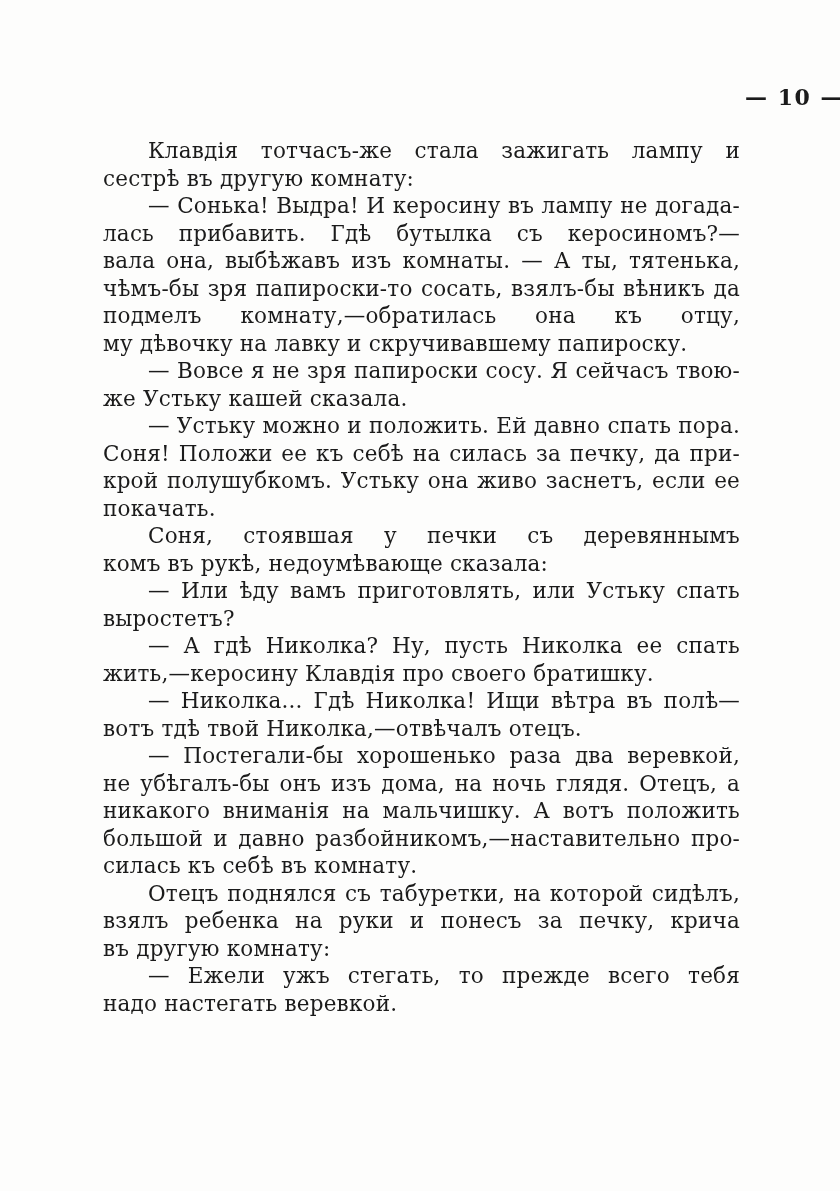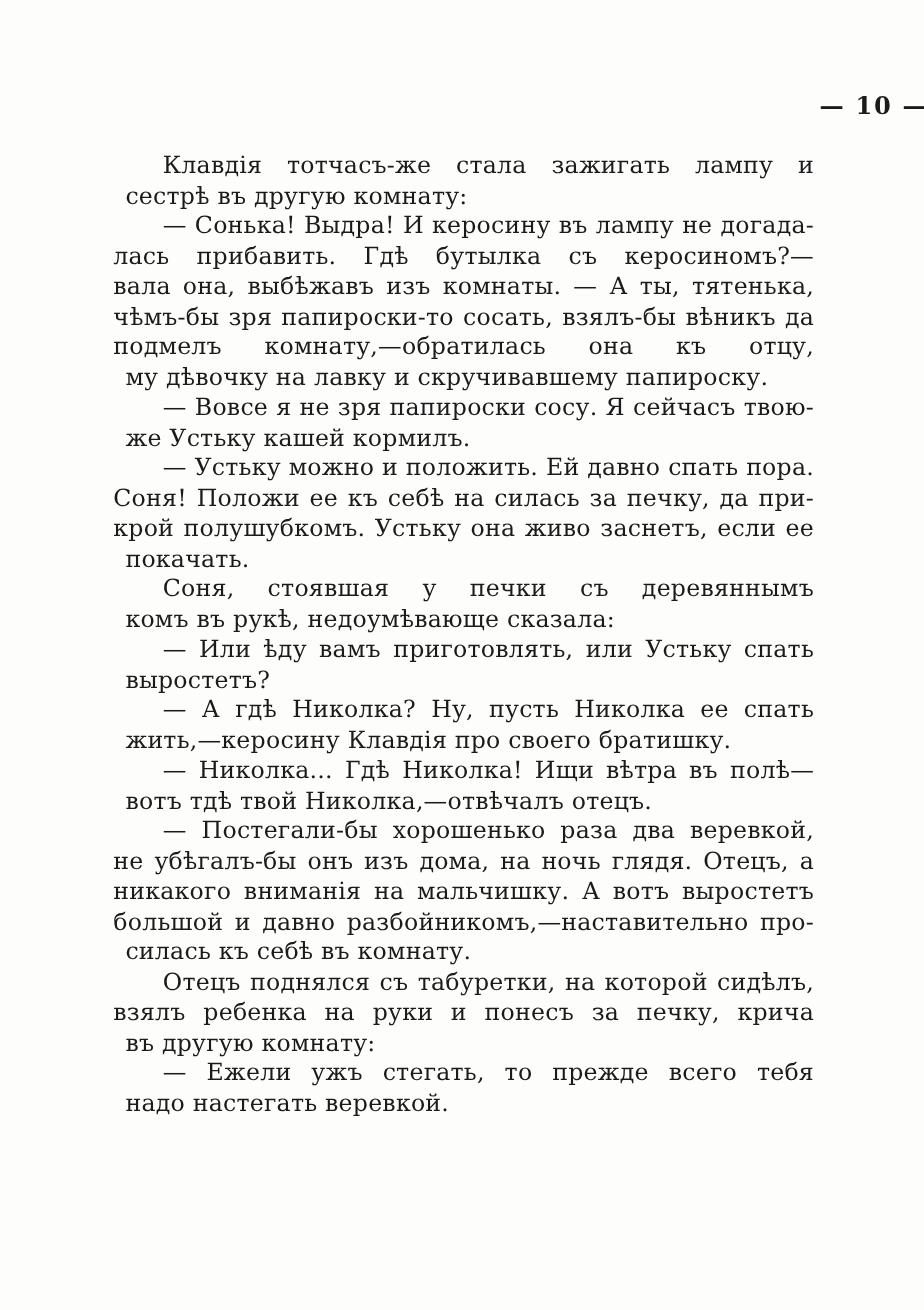--- a/index.html
+++ b/index.html
@@ -43,21 +43,20 @@
     letter-spacing: 0.2px;
     overflow: hidden;
   }
   .line.fill {
     text-align: justify;
     text-align-last: justify;
   }
   .line.end {
     text-align: left;
     text-align-last: left;
-    margin-left: 11px;
   }
   .line.indent {
     padding-left: 45px;
   }
 </style>
 </head>
 <body style="background: rgb(253, 253, 252); color: rgb(27, 27, 27);">
 
 <div class="page-number">— 10 —</div>
 
@@ -69,21 +68,21 @@
     <div class="paragraph">
       <div class="line indent fill">— Сонька! Выдра! И керосину въ лампу не догада-</div>
       <div class="line fill">лась прибавить. Гдѣ бутылка съ керосиномъ?—спраши-</div>
       <div class="line fill">вала она, выбѣжавъ изъ комнаты. — А ты, тятенька,</div>
       <div class="line fill">чѣмъ-бы зря папироски-то сосать, взялъ-бы вѣникъ да</div>
       <div class="line fill">подмелъ комнату,—обратилась она къ отцу, посадивше-</div>
       <div class="line end">му дѣвочку на лавку и скручивавшему папироску.</div>
     </div>
     <div class="paragraph">
       <div class="line indent fill">— Вовсе я не зря папироски сосу. Я сейчасъ твою-</div>
-      <div class="line end">же Устьку кашей кормилъ.</div>
+      <div class="line end">же Устьку кашей сказала.</div>
     </div>
     <div class="paragraph">
       <div class="line indent fill">— Устьку можно и положить. Ей давно спать пора.</div>
       <div class="line fill">Соня! Положи ее къ себѣ на силась за печку, да при-</div>
       <div class="line fill">крой полушубкомъ. Устьку она живо заснетъ, если ее</div>
       <div class="line end">покачать.</div>
     </div>
     <div class="paragraph">
       <div class="line indent fill">Соня, стоявшая у печки съ деревяннымъ уполовни-</div>
       <div class="line end">комъ въ рукѣ, недоумѣвающе сказала:</div>
@@ -96,21 +95,21 @@
       <div class="line indent fill">— А гдѣ Николка? Ну, пусть Николка ее спать уло-</div>
       <div class="line end">жить,—керосину Клавдія про своего братишку.</div>
     </div>
     <div class="paragraph">
       <div class="line indent fill">— Николка... Гдѣ Николка! Ищи вѣтра въ полѣ—</div>
       <div class="line end">вотъ тдѣ твой Николка,—отвѣчалъ отецъ.</div>
     </div>
     <div class="paragraph">
       <div class="line indent fill">— Постегали-бы хорошенько раза два веревкой, такъ</div>
       <div class="line fill">не убѣгалъ-бы онъ изъ дома, на ночь глядя. Отецъ, а</div>
-      <div class="line fill">никакого вниманія на мальчишку. А вотъ выростетъ</div>
+      <div class="line fill">никакого вниманія на мальчишку. А вотъ положить</div>
       <div class="line fill">большой и давно разбойникомъ,—наставительно про-</div>
       <div class="line end">силась къ себѣ въ комнату.</div>
     </div>
     <div class="paragraph">
       <div class="line indent fill">Отецъ поднялся съ табуретки, на которой сидѣлъ,</div>
       <div class="line fill">взялъ ребенка на руки и понесъ за печку, крича дочери</div>
       <div class="line end">въ другую комнату:</div>
     </div>
     <div class="paragraph">
       <div class="line indent fill">— Ежели ужъ стегать, то прежде всего тебя самою</div>

